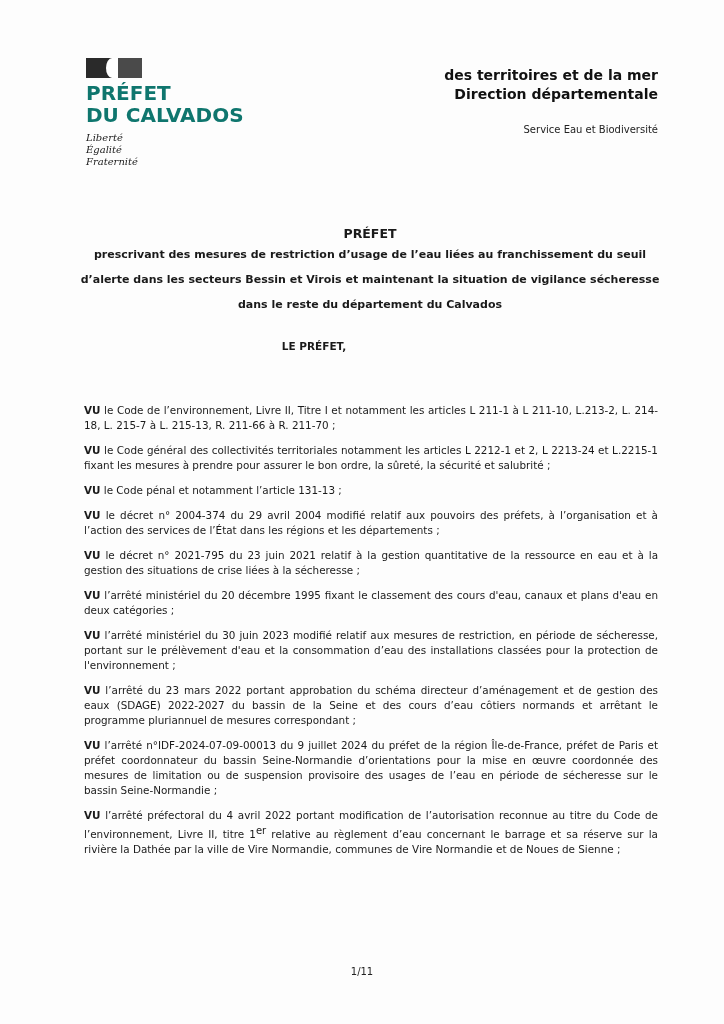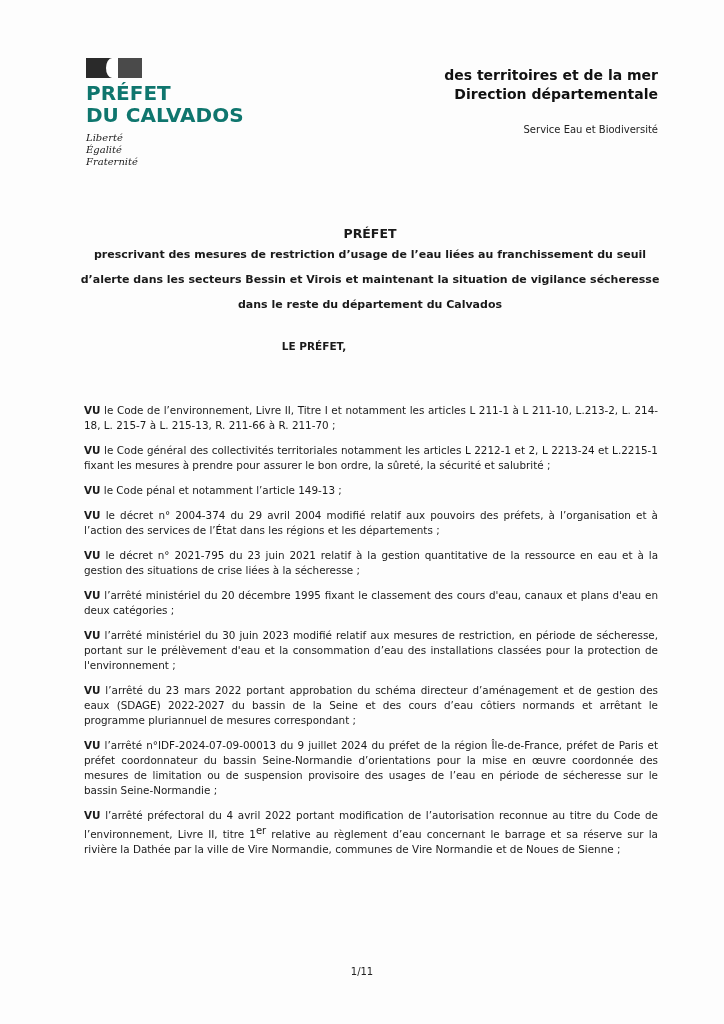--- a/index.html
+++ b/index.html
@@ -66,21 +66,21 @@
   <div class="title-block">
     <div class="arrete-heading">PRÉFET</div>
     <div class="arrete-subtitle">prescrivant des mesures de restriction d’usage de l’eau liées au franchissement du seuil d’alerte dans les secteurs Bessin et Virois et maintenant la situation de vigilance sécheresse dans le reste du département du Calvados</div>
   </div>
 
   <div class="le-prefet">LE PRÉFET,</div>
 
   <div class="visas">
     <p class="visa"><span class="vu">VU</span><span> le Code de l’environnement, Livre II, Titre I et notamment les articles L 211-1 à L 211-10, L.213-2, L. 214-18, L. 215-7 à L. 215-13, R. 211-66 à R. 211-70 ;</span></p>
     <p class="visa"><span class="vu">VU</span><span> le Code général des collectivités territoriales notamment les articles L 2212-1 et 2, L 2213-24 et L.2215-1 fixant les mesures à prendre pour assurer le bon ordre, la sûreté, la sécurité et salubrité ;</span></p>
-    <p class="visa"><span class="vu">VU</span><span> le Code pénal et notamment l’article 149-13 ;</span></p>
+    <p class="visa"><span class="vu">VU</span><span> le Code pénal et notamment l’article 131-13 ;</span></p>
     <p class="visa"><span class="vu">VU</span><span> le décret n° 2004-374 du 29 avril 2004 modifié relatif aux pouvoirs des préfets, à l’organisation et à l’action des services de l’État dans les régions et les départements ;</span></p>
     <p class="visa"><span class="vu">VU</span><span> le décret n° 2021-795 du 23 juin 2021 relatif à la gestion quantitative de la ressource en eau et à la gestion des situations de crise liées à la sécheresse ;</span></p>
     <p class="visa"><span class="vu">VU</span><span> l’arrêté ministériel du 20 décembre 1995 fixant le classement des cours d'eau, canaux et plans d'eau en deux catégories ;</span></p>
     <p class="visa"><span class="vu">VU</span><span> l’arrêté ministériel du 30 juin 2023 modifié relatif aux mesures de restriction, en période de sécheresse, portant sur le prélèvement d'eau et la consommation d’eau des installations classées pour la protection de l'environnement ;</span></p>
     <p class="visa"><span class="vu">VU</span><span> l’arrêté du 23 mars 2022 portant approbation du schéma directeur d’aménagement et de gestion des eaux (SDAGE) 2022-2027 du bassin de la Seine et des cours d’eau côtiers normands et arrêtant le programme pluriannuel de mesures correspondant ;</span></p>
     <p class="visa"><span class="vu">VU</span><span> l’arrêté n°IDF-2024-07-09-00013 du 9 juillet 2024 du préfet de la région Île-de-France, préfet de Paris et préfet coordonnateur du bassin Seine-Normandie d’orientations pour la mise en œuvre coordonnée des mesures de limitation ou de suspension provisoire des usages de l’eau en période de sécheresse sur le bassin Seine-Normandie ;</span></p>
     <p class="visa"><span class="vu">VU</span><span> l’arrêté préfectoral du 4 avril 2022 portant modification de l’autorisation reconnue au titre du Code de l’environnement, Livre II, titre 1</span><sup>er</sup><span> relative au règlement d’eau concernant le barrage et sa réserve sur la rivière la Dathée par la ville de Vire Normandie, communes de Vire Normandie et de Noues de Sienne ;</span></p>
   </div>
 
   <div class="page-num">1/11</div>

